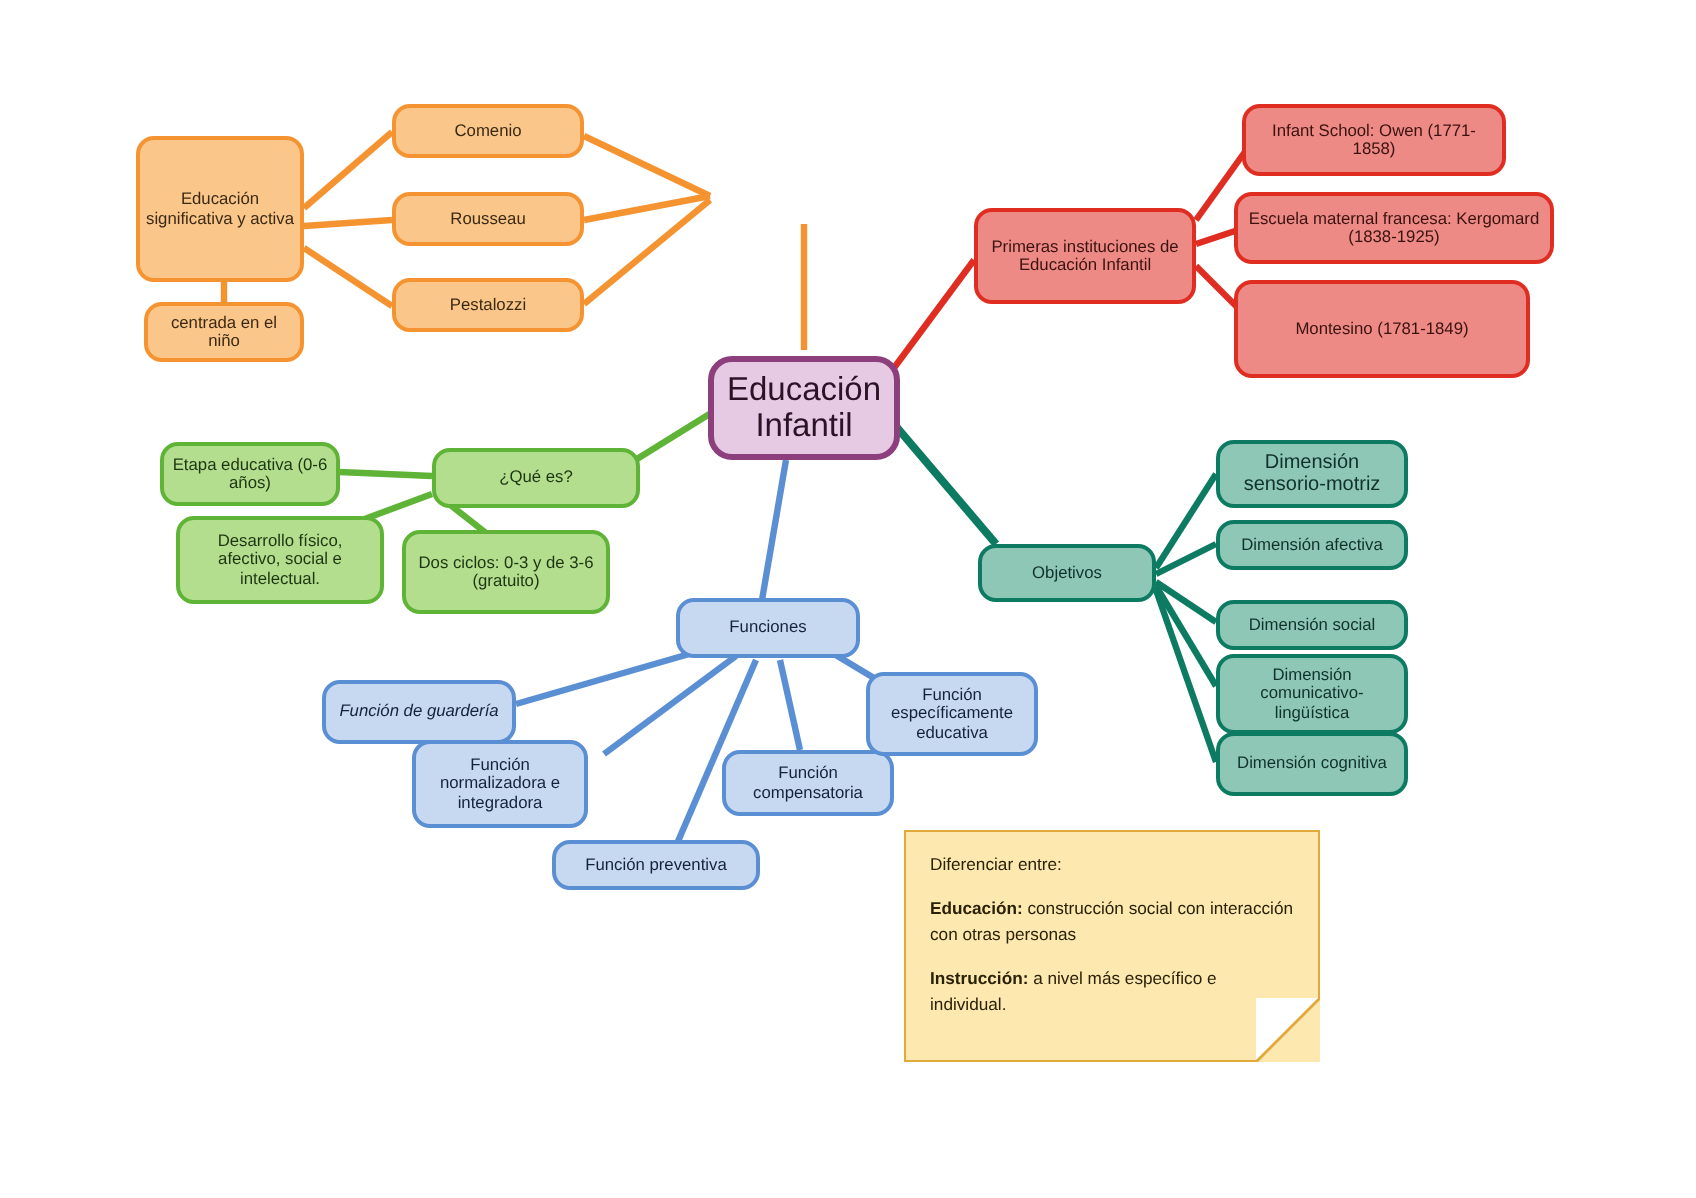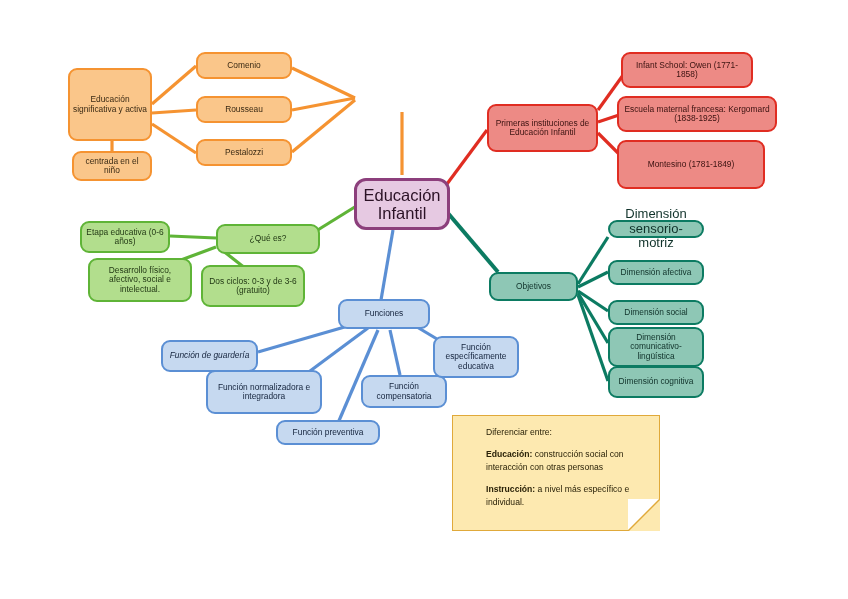--- a/index.html
+++ b/index.html
@@ -122,21 +122,21 @@
   <div class="node n-green" style="left:88px;top:258px;width:104px;height:44px;font-size:8.4px;">
     <span>Desarrollo físico, afectivo, social e intelectual.</span>
   </div>
   <div class="node n-green" style="left:201px;top:265px;width:104px;height:42px;font-size:8.4px;text-align:center;">
     <span>Dos ciclos: 0-3 y de 3-6 (gratuito)</span>
   </div>
 
   <div class="node n-teal" style="left:489px;top:272px;width:89px;height:29px;font-size:8.4px;">
     <span>Objetivos</span>
   </div>
-  <div class="node n-teal" style="left:608px;top:220px;width:96px;height:18px;font-size:13px;">
+  <div class="node n-teal" style="left:608px;top:220px;width:96px;height:34px;font-size:10px;">
     <span>Dimensión sensorio-motriz</span>
   </div>
   <div class="node n-teal" style="left:608px;top:260px;width:96px;height:25px;font-size:8.4px;">
     <span>Dimensión afectiva</span>
   </div>
   <div class="node n-teal" style="left:608px;top:300px;width:96px;height:25px;font-size:8.4px;">
     <span>Dimensión social</span>
   </div>
   <div class="node n-teal" style="left:608px;top:327px;width:96px;height:40px;font-size:8.4px;">
     <span>Dimensión comunicativo-lingüística</span>
@@ -144,34 +144,34 @@
   <div class="node n-teal" style="left:608px;top:366px;width:96px;height:32px;font-size:8.4px;">
     <span>Dimensión cognitiva</span>
   </div>
 
   <div class="node n-blue" style="left:338px;top:299px;width:92px;height:30px;font-size:8.4px;">
     <span>Funciones</span>
   </div>
   <div class="node n-blue" style="left:161px;top:340px;width:97px;height:32px;font-size:8.4px;font-style:italic;">
     <span>Función de guardería</span>
   </div>
-  <div class="node n-blue" style="left:206px;top:370px;width:116px;height:44px;font-size:8.4px;">
+  <div class="node n-blue" style="left:206px;top:370px;width:88px;height:44px;font-size:8.4px;">
     <span>Función normalizadora e integradora</span>
   </div>
   <div class="node n-blue" style="left:276px;top:420px;width:104px;height:25px;font-size:8.4px;">
     <span>Función preventiva</span>
   </div>
   <div class="node n-blue" style="left:361px;top:375px;width:86px;height:33px;font-size:8.4px;">
     <span>Función compensatoria</span>
   </div>
   <div class="node n-blue" style="left:433px;top:336px;width:86px;height:42px;font-size:8.4px;">
     <span>Función específicamente educativa</span>
   </div>
 
-  <div class="note" style="left:452px;top:415px;width:208px;height:116px;padding-left:21px;">
+  <div class="note" style="left:452px;top:415px;width:208px;height:116px;">
     <div class="note-inner">
       <p>Diferenciar entre:</p>
       <p><b>Educación:</b><span> construcción social con interacción con otras personas</span></p>
       <p><b>Instrucción:</b><span> a nivel más específico e individual.</span></p>
     </div>
     <div class="fold"></div>
     <svg class="foldline" viewBox="0 0 33 33">
       <path d="M1,33 L33,1" stroke="#e0a93a" stroke-width="1.4" fill="none"></path>
       <path d="M1,33 L1,1 M1,33 L33,33" stroke="none" fill="none"></path>
     </svg>

